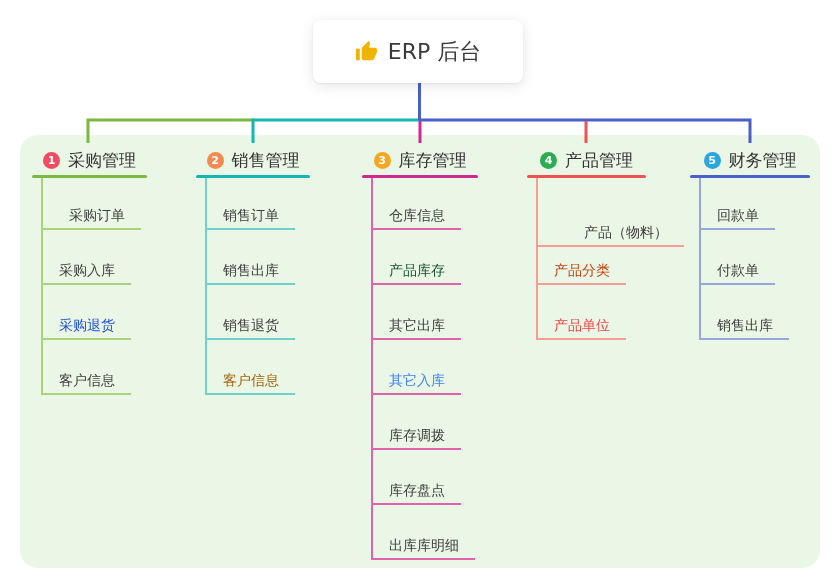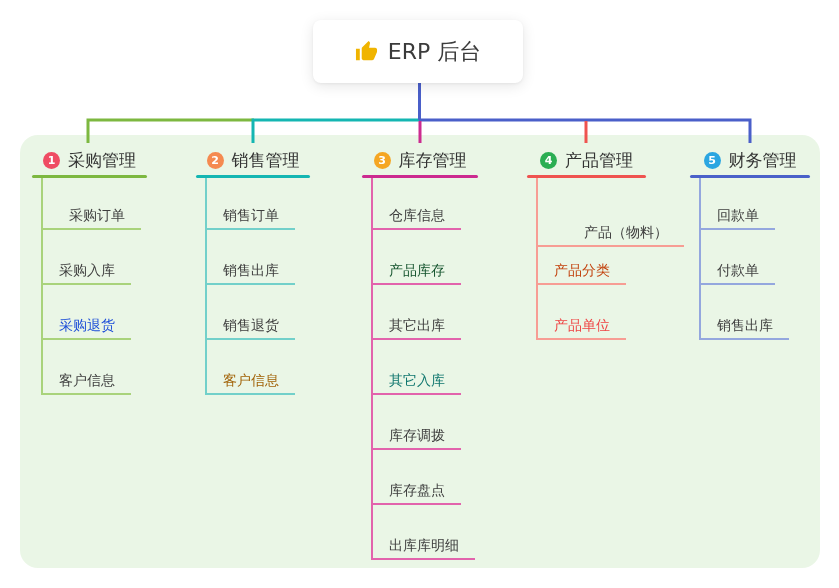--- a/index.html
+++ b/index.html
@@ -106,21 +106,21 @@
     <div class="child" style="left: 371px; top: 201px; border-bottom-color: rgb(226, 99, 172);">
       <span style="color: rgb(62, 62, 62);">仓库信息</span>
     </div>
     <div class="child" style="left: 371px; top: 256px; border-bottom-color: rgb(226, 99, 172);">
       <span style="color: #14532d;">产品库存</span>
     </div>
     <div class="child" style="left: 371px; top: 311px; border-bottom-color: rgb(226, 99, 172);">
       <span style="color: rgb(62, 62, 62);">其它出库</span>
     </div>
     <div class="child" style="left: 371px; top: 366px; border-bottom-color: rgb(226, 99, 172);">
-      <span style="color: #0f766e;">其它入库</span>
+      <span style="color: #3b82f6;">其它入库</span>
     </div>
     <div class="child" style="left: 371px; top: 421px; border-bottom-color: rgb(226, 99, 172);">
       <span style="color: rgb(62, 62, 62);">库存调拨</span>
     </div>
     <div class="child" style="left: 371px; top: 476px; border-bottom-color: rgb(226, 99, 172);">
       <span style="color: rgb(62, 62, 62);">库存盘点</span>
     </div>
     <div class="child" style="left: 371px; top: 531px; border-bottom-color: rgb(226, 99, 172);">
       <span style="color: rgb(62, 62, 62);">出库库明细</span>
     </div>

